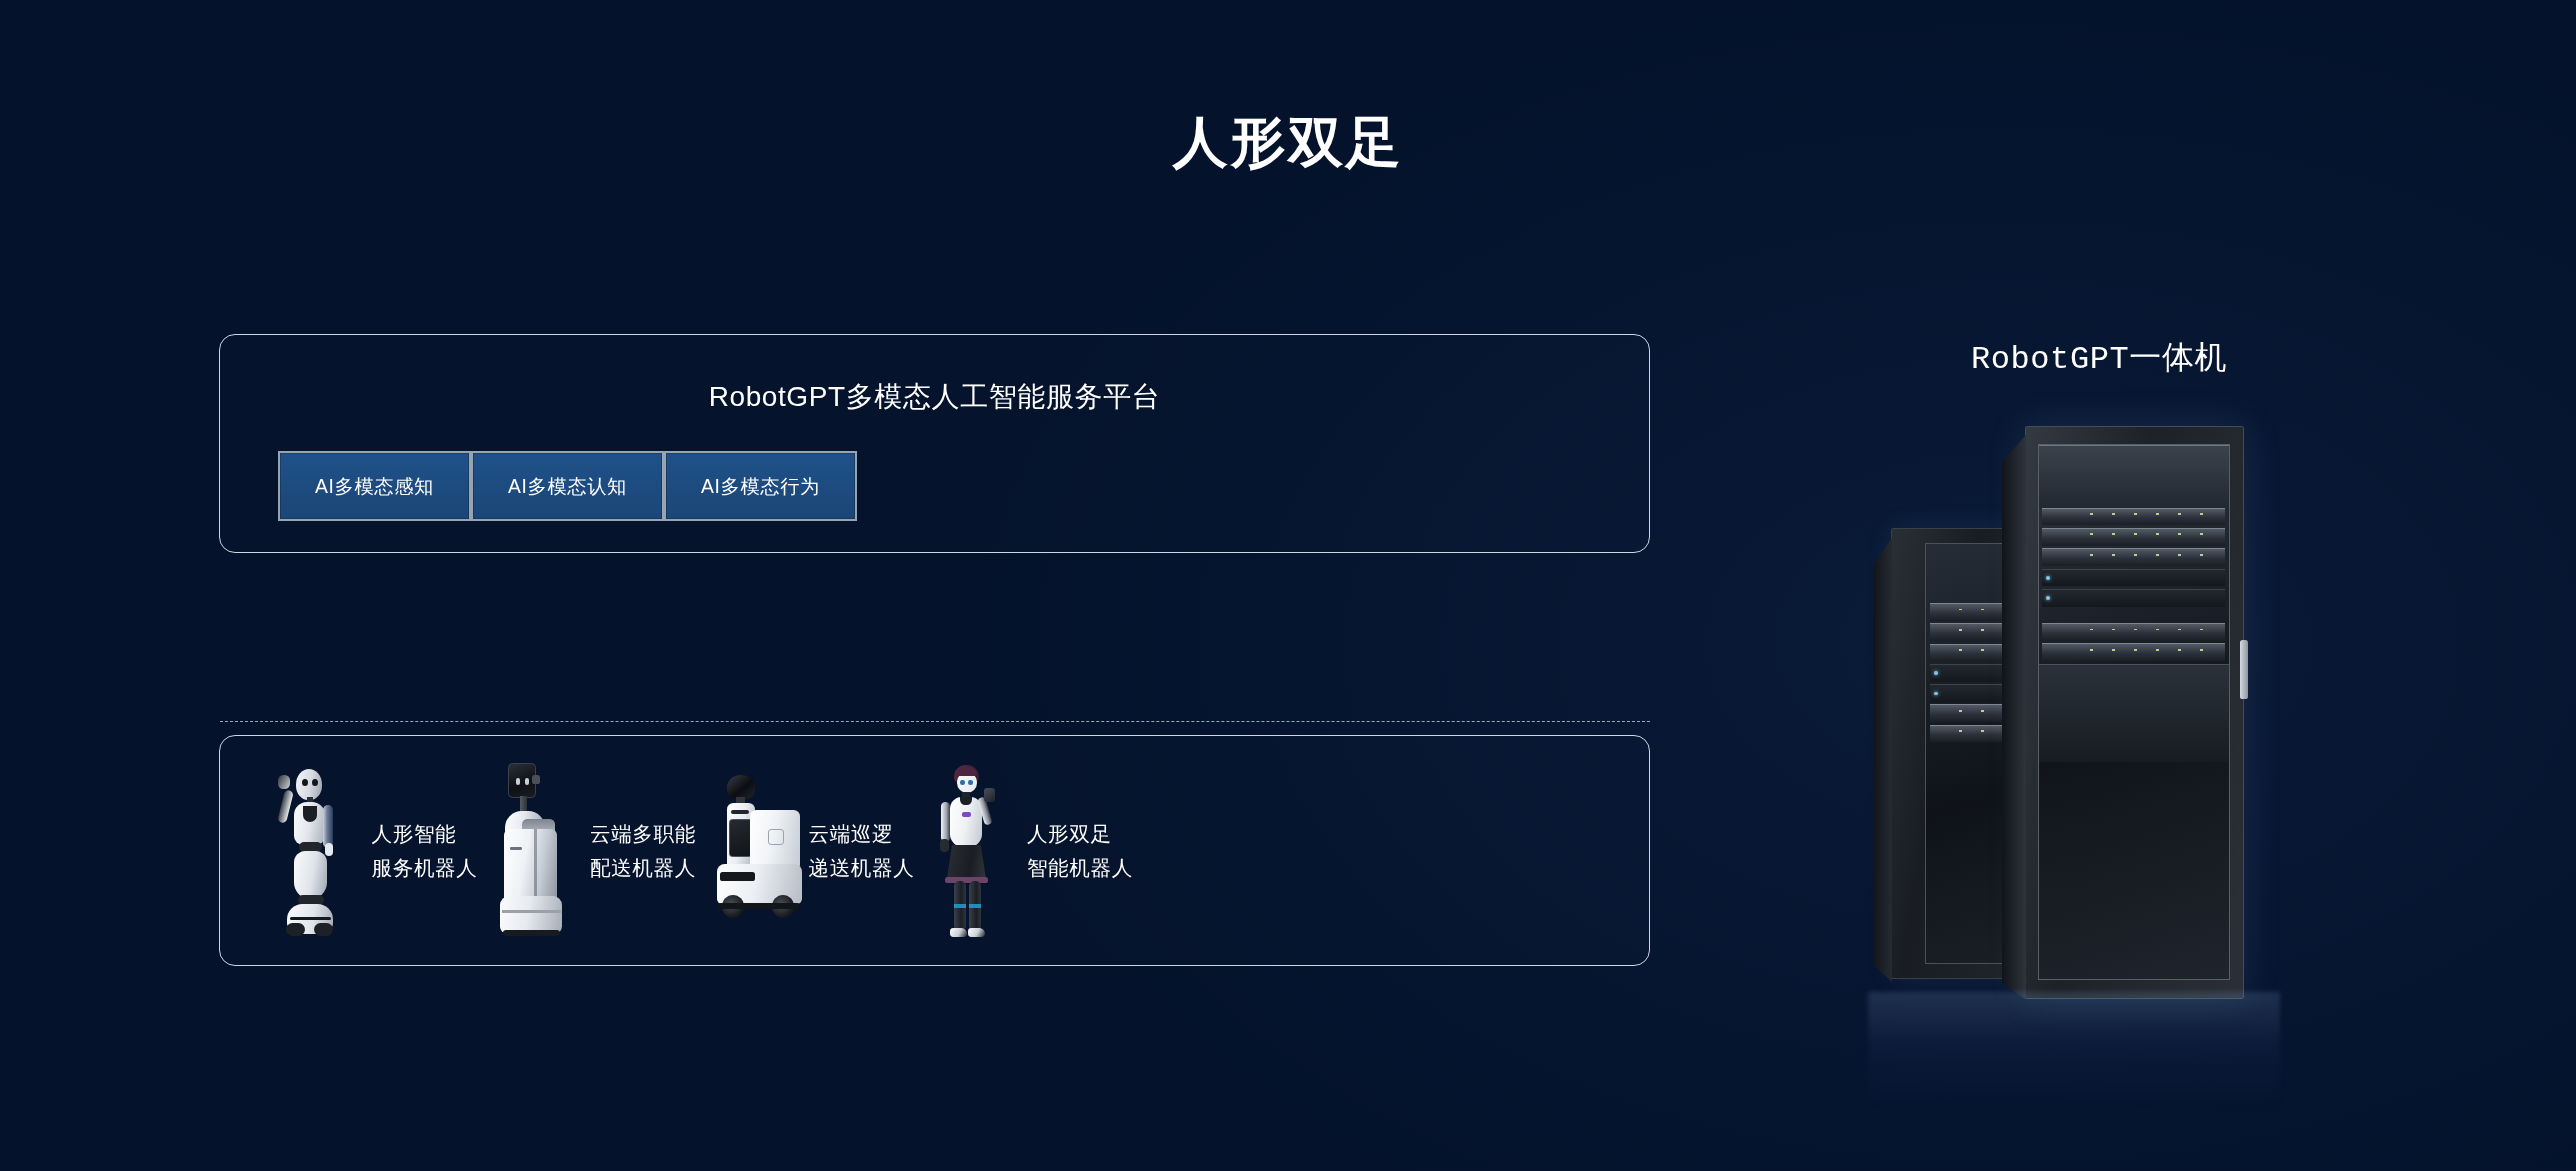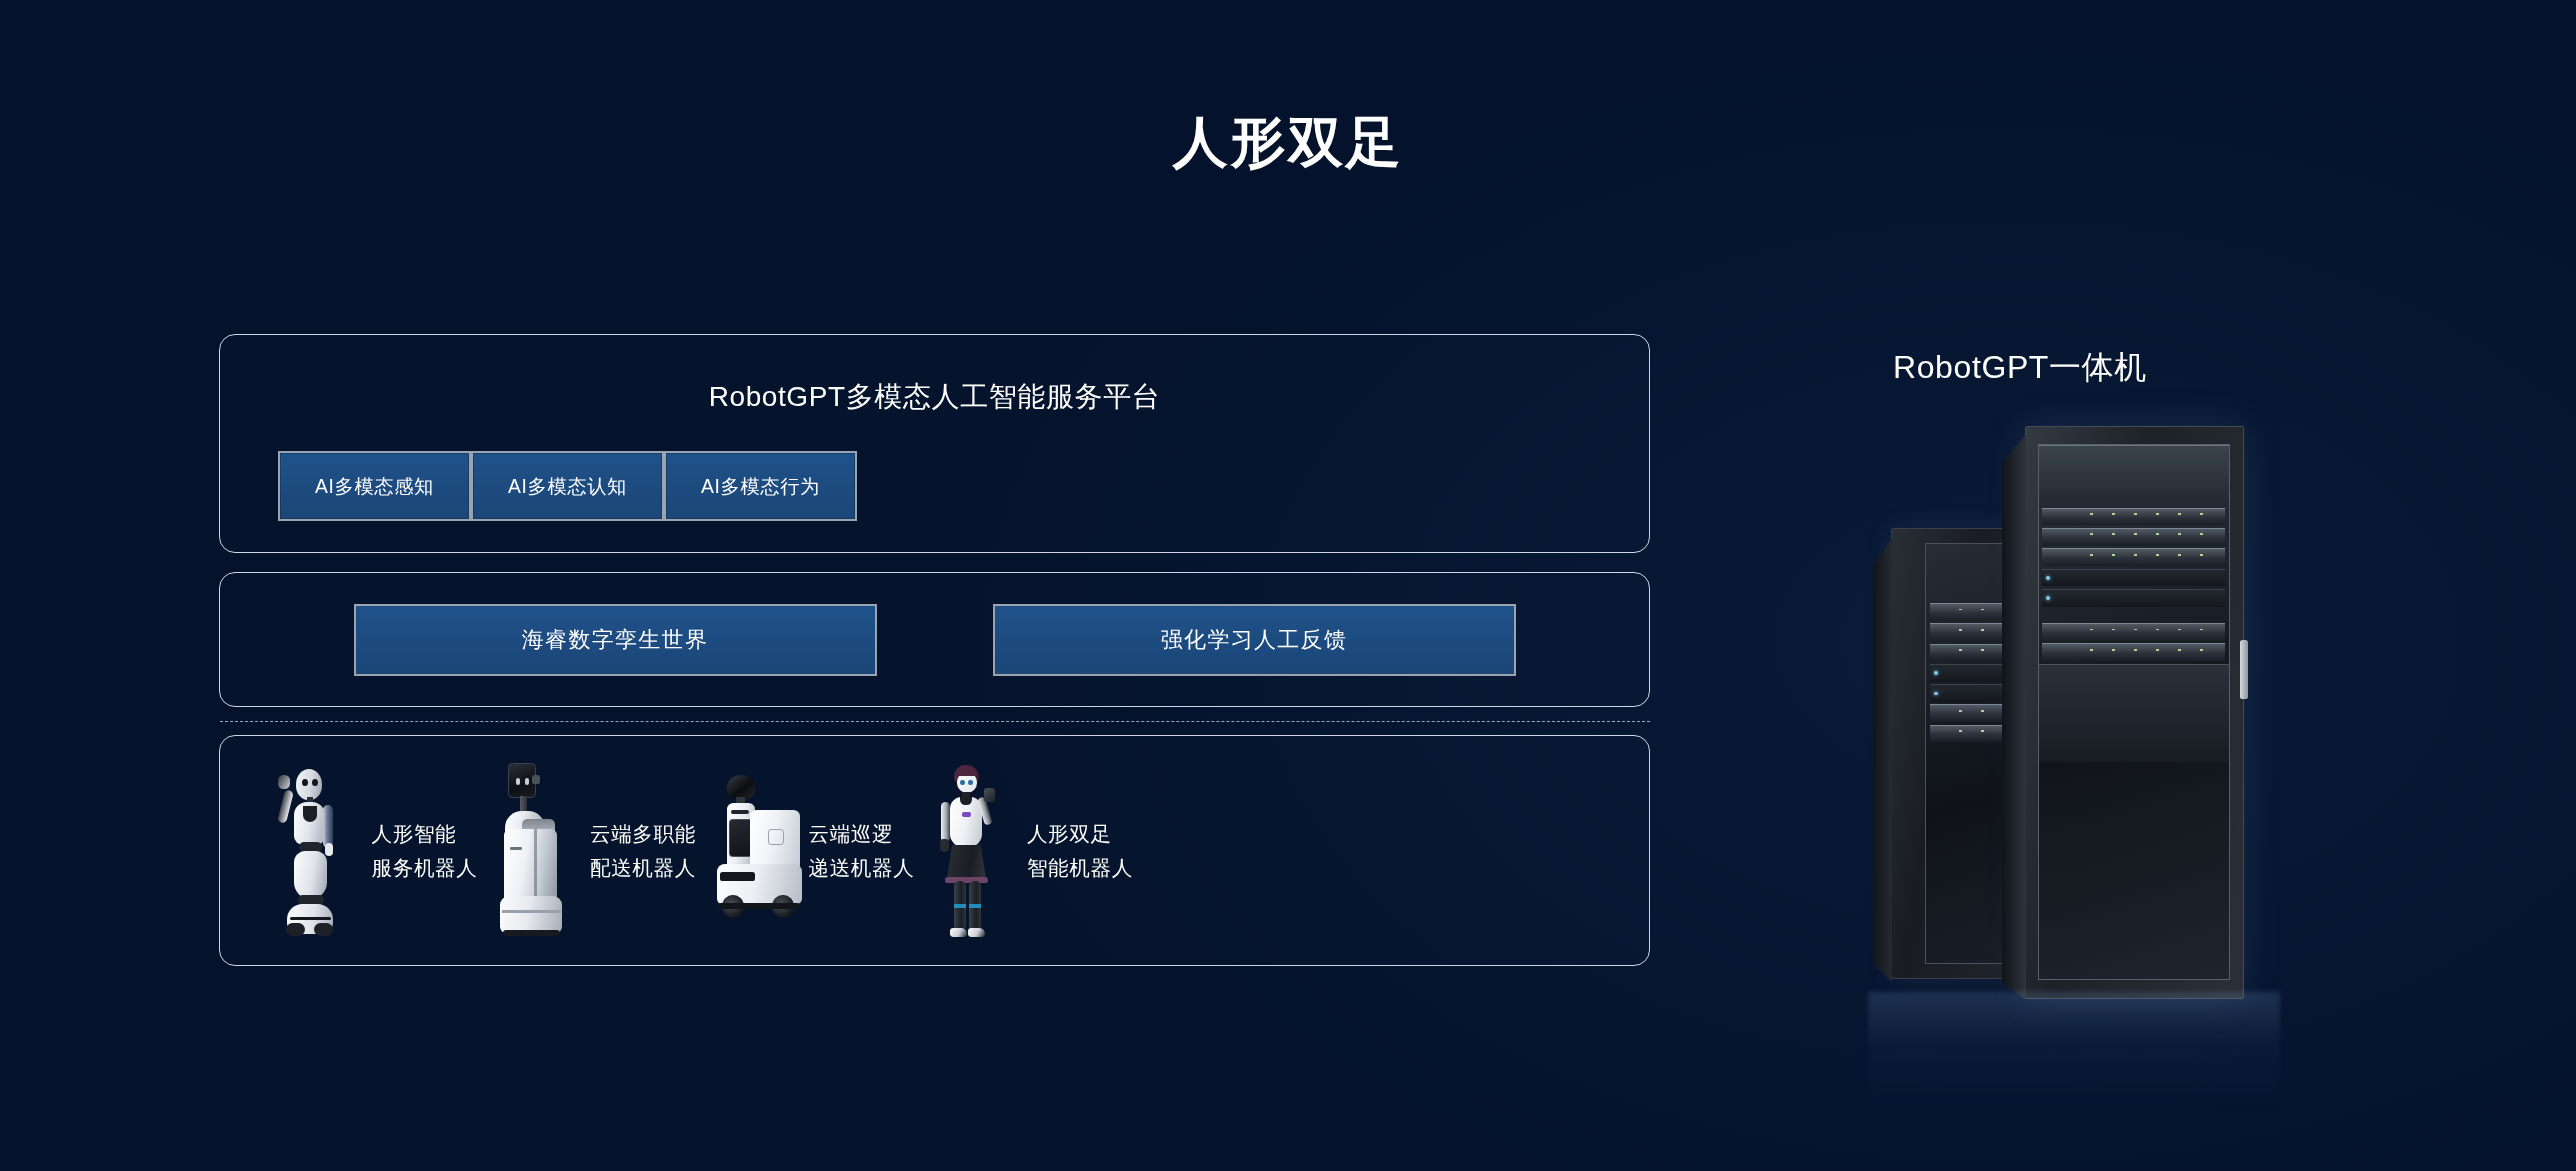--- a/index.html
+++ b/index.html
@@ -260,26 +260,27 @@
   .b-knee  { width: 11.6px; height: 3.9px; background: #1fa8d8; opacity: .8; }
   .b-knee.l{ left: 40px; top: 147px; } .b-knee.r{ left: 55px; top: 147px; }
   .b-shoe  { top: 171px; width: 16.7px; height: 9px; border-radius: 3.9px 6.4px 3.9px 3.9px;
              background: linear-gradient(120deg,#ffffff 0%,#c9ced6 55%,#1d2127 100%); }
   .b-shoe.l{ left: 36px; } .b-shoe.r{ left: 54px; }
 
   
   #rack-label {
     position: absolute;
     left: 1893px;
-    top: 346px;
+    top: 336px;
     width: 412px;
-    text-align: left;
+    text-align: center;
     font-size: 32px;
     letter-spacing: 0.6px;
     color: #ffffff;
+    font-family: Liberation Mono, monospace;
   }
   #rack-scene {
     position: absolute;
     left: 1868px;
     top: 412px;
     width: 412px;
     height: 650px;
   }
   .cab {
     position: absolute;
@@ -385,30 +386,20 @@
       </div>
       <div class="chip">
         <span>AI多模态认知</span>
       </div>
       <div class="chip">
         <span>AI多模态行为</span>
       </div>
     </div>
   </div>
 
-  <div class="panel" id="panel-engine">
-    <div class="engine-row">
-      <div class="engine-box">
-        <span>海睿数字孪生世界</span>
-      </div>
-      <div class="engine-box">
-        <span>强化学习人工反馈</span>
-      </div>
-    </div>
-  </div>
 
   <div id="divider"></div>
 
   <div class="panel" id="panel-robots">
     <div class="robot-row">
 
       <div class="robot-cell">
         <div class="robot-art">
           <div class="rb h-armR"></div>
             <div class="rb h-handR"></div>

